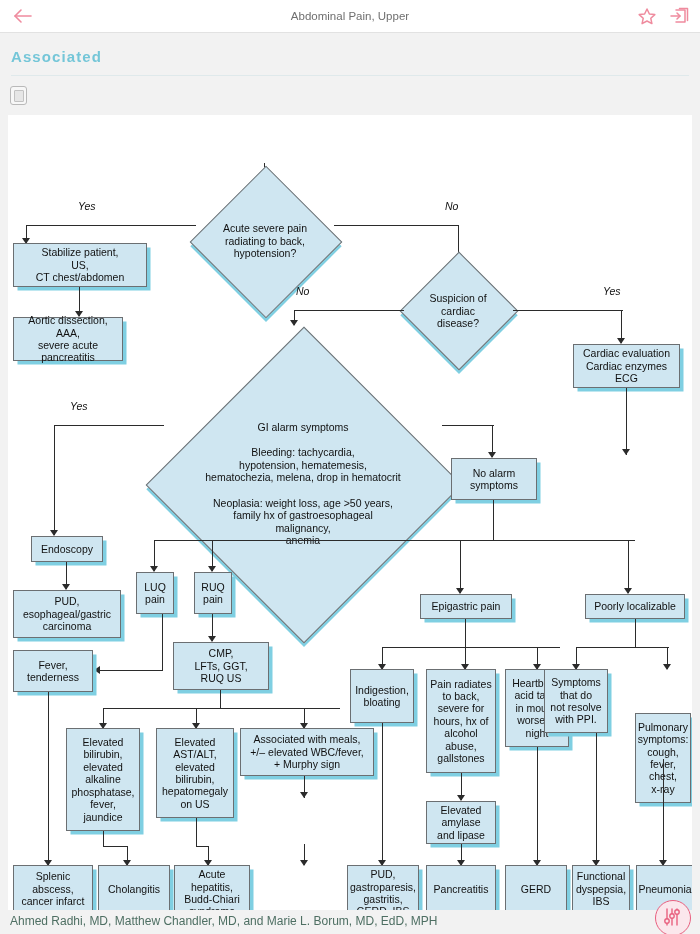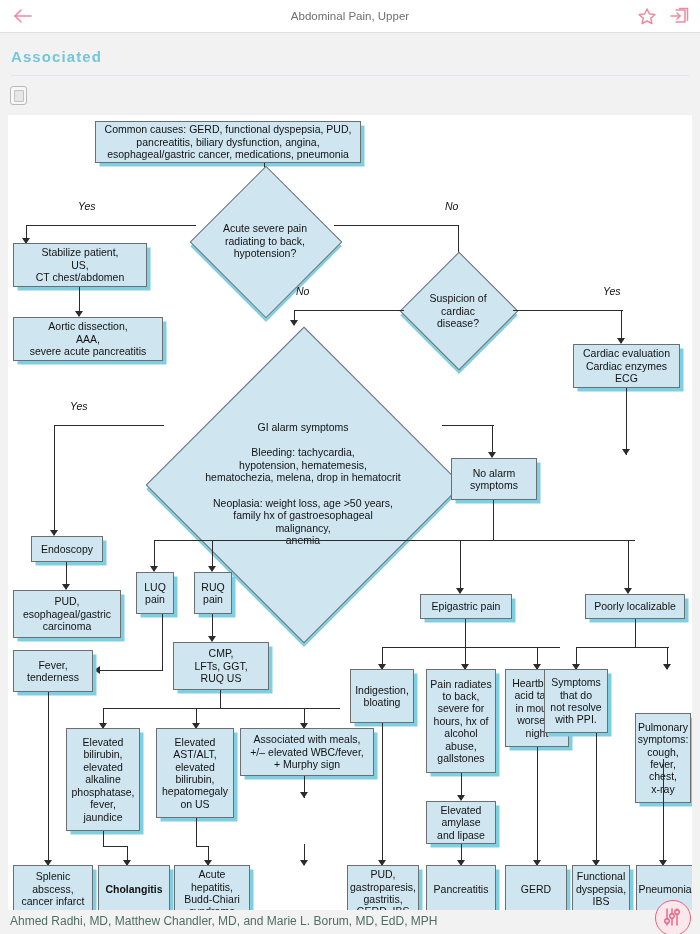--- a/index.html
+++ b/index.html
@@ -116,23 +116,20 @@
 <div class="section">
   <div class="section-title">Associated</div>
   <div class="section-rule"></div>
 </div>
 <div class="fig-chip">
     <i></i>
   </div>
 
 <div class="canvas">
 
-  <div class="nd" style="left:87px;top:6px;width:266px;height:42px;padding:0 7px;">
-    <span>Common causes: GERD, functional dyspepsia, PUD, pancreatitis, biliary dysfunction, angina, esophageal/gastric cancer, medications, pneumonia</span>
-  </div>
   <div class="ln lnv" style="left:256px;top:48px;height:29px;"></div>
   <div class="ar" style="left:252px;top:72px;"></div>
 
   <div class="dm" style="left:184px;top:78px;width:146px;height:96px;">
     <div class="dm-shape" style="left:20px;top:-5px;width:106px;height:106px;"></div>
     <div class="dm-txt"><span>Acute severe pain
 radiating to back,
 hypotension?</span></div>
   </div>
 
@@ -147,21 +144,21 @@
   <div class="ar" style="left:446px;top:142px;"></div>
 
   <div class="nd" style="left:5px;top:128px;width:134px;height:44px;">
     <span style="white-space:pre-line">Stabilize patient,
 US,
 CT chest/abdomen</span>
   </div>
   <div class="ln lnv" style="left:71px;top:172px;height:29px;"></div>
   <div class="ar" style="left:67px;top:196px;"></div>
 
-  <div class="nd" style="left:5px;top:202px;width:150px;height:44px;">
+  <div class="nd" style="left:5px;top:202px;width:110px;height:44px;">
     <span style="white-space:pre-line">Aortic dissection,
 AAA,
 severe acute pancreatitis</span>
   </div>
 
   <div class="dm" style="left:393px;top:148px;width:114px;height:96px;">
     <div class="dm-shape" style="left:16px;top:6px;width:82px;height:82px;"></div>
     <div class="dm-txt"><span>Suspicion of
 cardiac
 disease?</span></div>
@@ -394,21 +391,21 @@
   <div class="ln lnv" style="left:588px;top:618px;height:132px;"></div>
   <div class="ar" style="left:584px;top:745px;"></div>
   <div class="ln lnv" style="left:655px;top:644px;height:106px;"></div>
   <div class="ar" style="left:651px;top:745px;"></div>
 
   <div class="nd" style="left:5px;top:750px;width:80px;height:48px;">
     <span style="white-space:pre-line">Splenic
 abscess,
 cancer infarct</span>
   </div>
-  <div class="nd" style="left:90px;top:750px;width:72px;height:48px;font-weight:bold;">
+  <div class="nd" style="left:90px;top:750px;width:72px;height:48px;">
     <span>Cholangitis</span>
   </div>
   <div class="nd" style="left:166px;top:750px;width:76px;height:56px;">
     <span style="white-space:pre-line">Acute
 hepatitis,
 Budd-Chiari
 syndrome</span>
   </div>
   <div class="nd" style="left:339px;top:750px;width:72px;height:56px;">
     <span style="white-space:pre-line">PUD,

